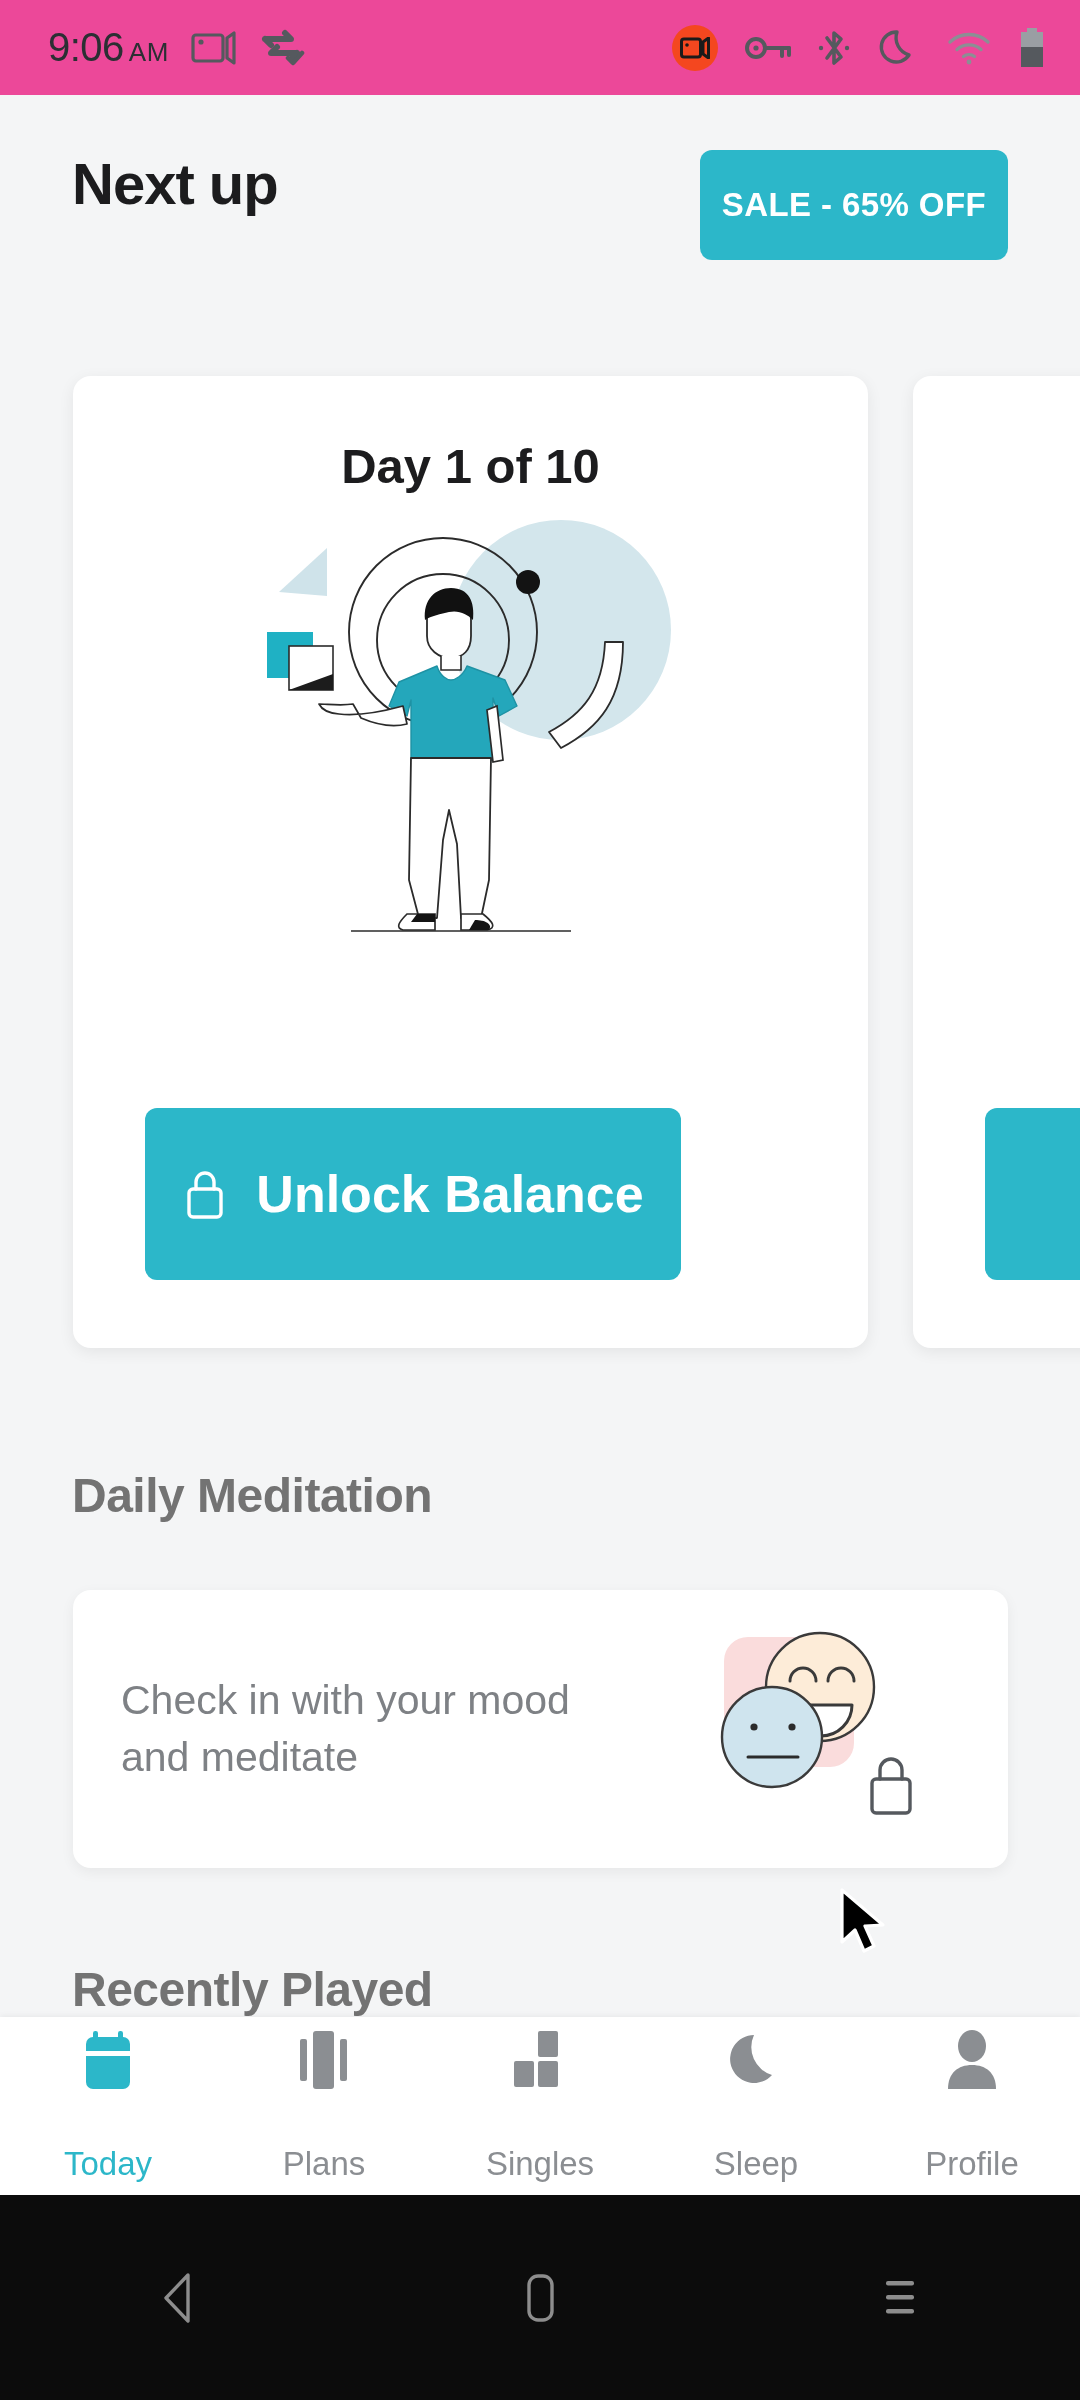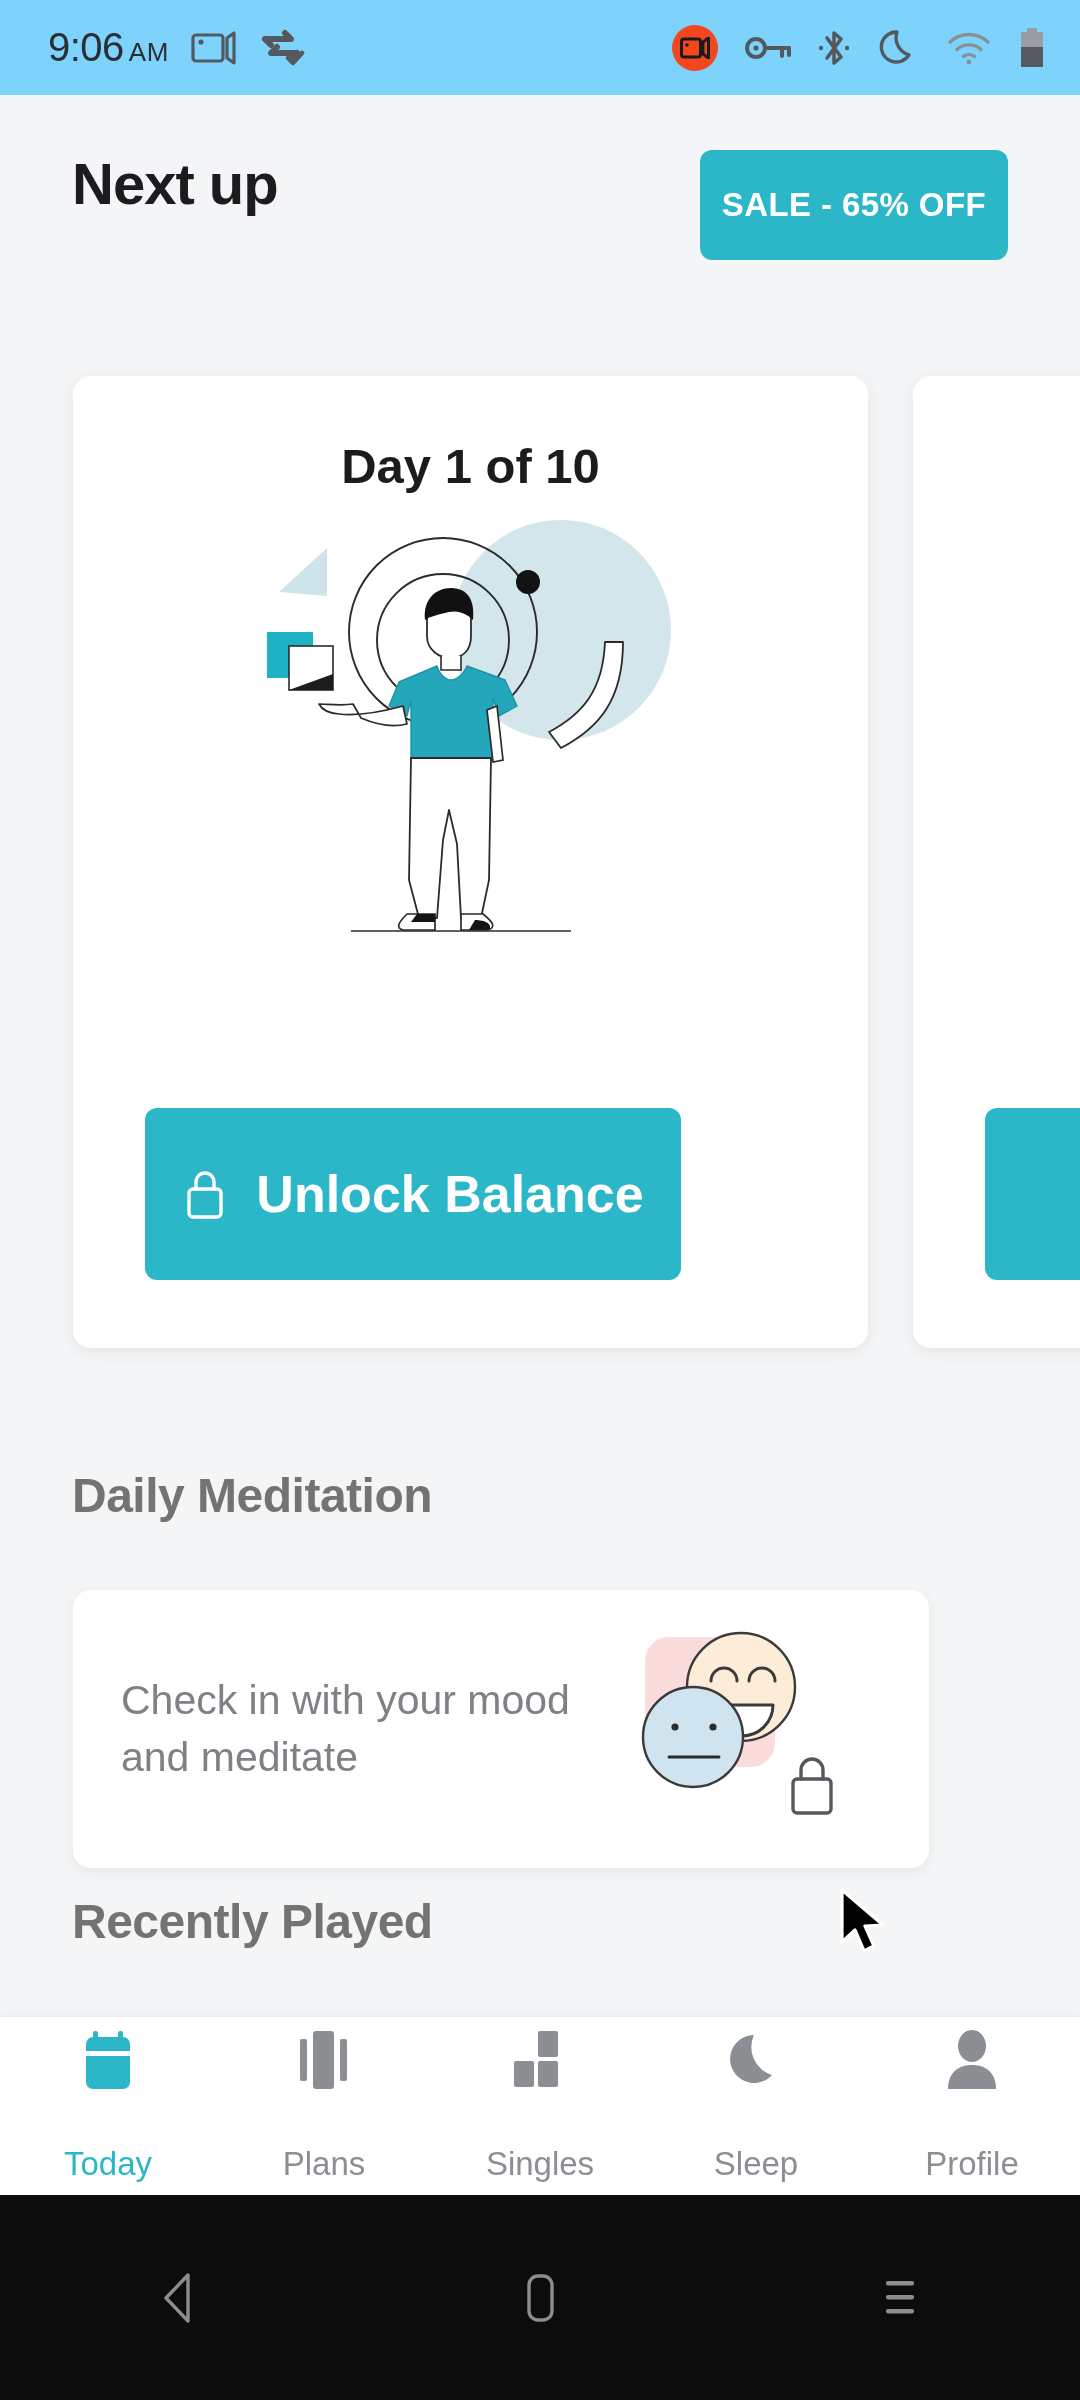--- a/index.html
+++ b/index.html
@@ -7,21 +7,21 @@
     width:1080px; height:2400px;
     background:#ffffff;
     font-family:"Liberation Sans", sans-serif;
     overflow:hidden;
   }
   #screen { position:relative; width:1080px; height:2400px; background:#f4f5f6; }
 
   
   .statusbar {
     position:absolute; top:0; left:0; width:1080px; height:95px;
-    background:#7dd3fc; display:flex; align-items:center;
+    background:#ec4899; display:flex; align-items:center;
     padding:0 34px 0 48px;
   }
   .sb-left { display:flex; align-items:center; gap:22px; }
   .sb-clock { font-size:40px; color:#2b2f33; letter-spacing:-0.5px; font-weight:400; }
   .sb-clock .ampm { font-size:26px; margin-left:5px; letter-spacing:0.5px; }
   .sb-spacer { flex:1; }
   .sb-right { display:flex; align-items:center; gap:26px; }
   .rec-badge {
     width:46px; height:46px; border-radius:50%; background:#f4471f;
     display:flex; align-items:center; justify-content:center;
@@ -66,25 +66,25 @@
     background:#2cb7c9; border-radius:12px;
   }
   .peek-art { position:absolute; top:300px; left:120px; width:220px; height:220px; opacity:.9; }
 
   
   .section-title {
     position:absolute; left:72px; font-size:48px; font-weight:700; color:#737373;
     letter-spacing:-0.5px;
   }
   #sec-daily { top:1468px; }
-  #sec-recent { top:1894px; }
+  #sec-recent { top:1962px; }
 
   
   .med-card {
-    position:absolute; top:1590px; left:73px; width:856px; height:278px;
+    position:absolute; top:1590px; left:73px; width:935px; height:278px;
     background:#ffffff; border-radius:18px;
     box-shadow:0 4px 14px rgba(0,0,0,0.06);
     display:flex; align-items:center; padding:0 48px;
   }
   .med-text { font-size:41px; line-height:1.38; color:#7e8185; max-width:470px; font-weight:400; }
   .med-art-wrap { margin-left:auto; width:250px; height:220px; position:relative; }
 
   
   .recent-row { position:absolute; top:2103px; left:0; width:1080px; height:120px; }
   .recent-card {

